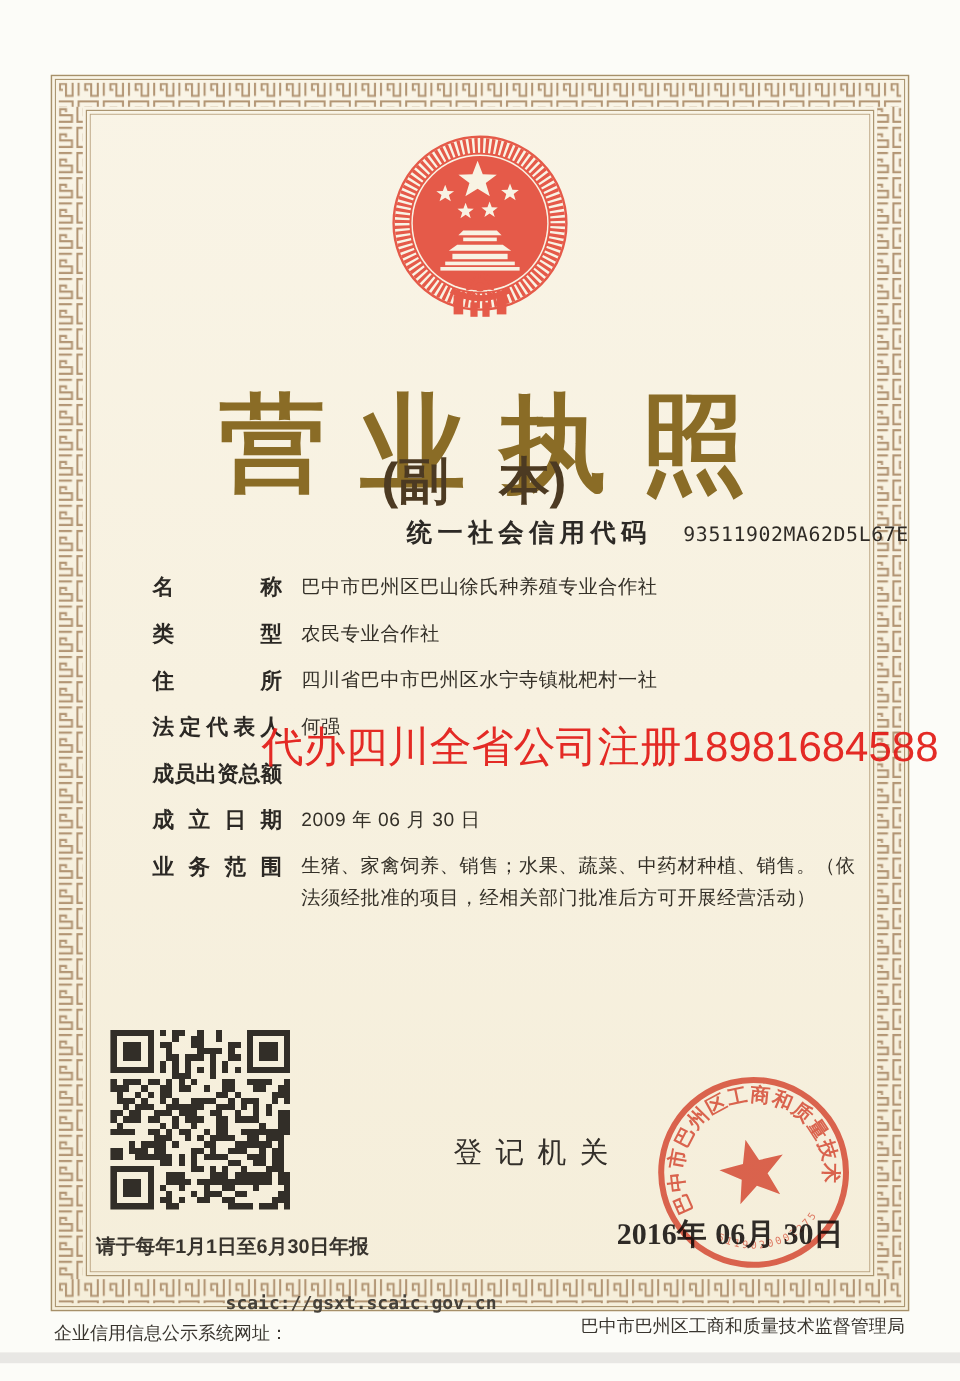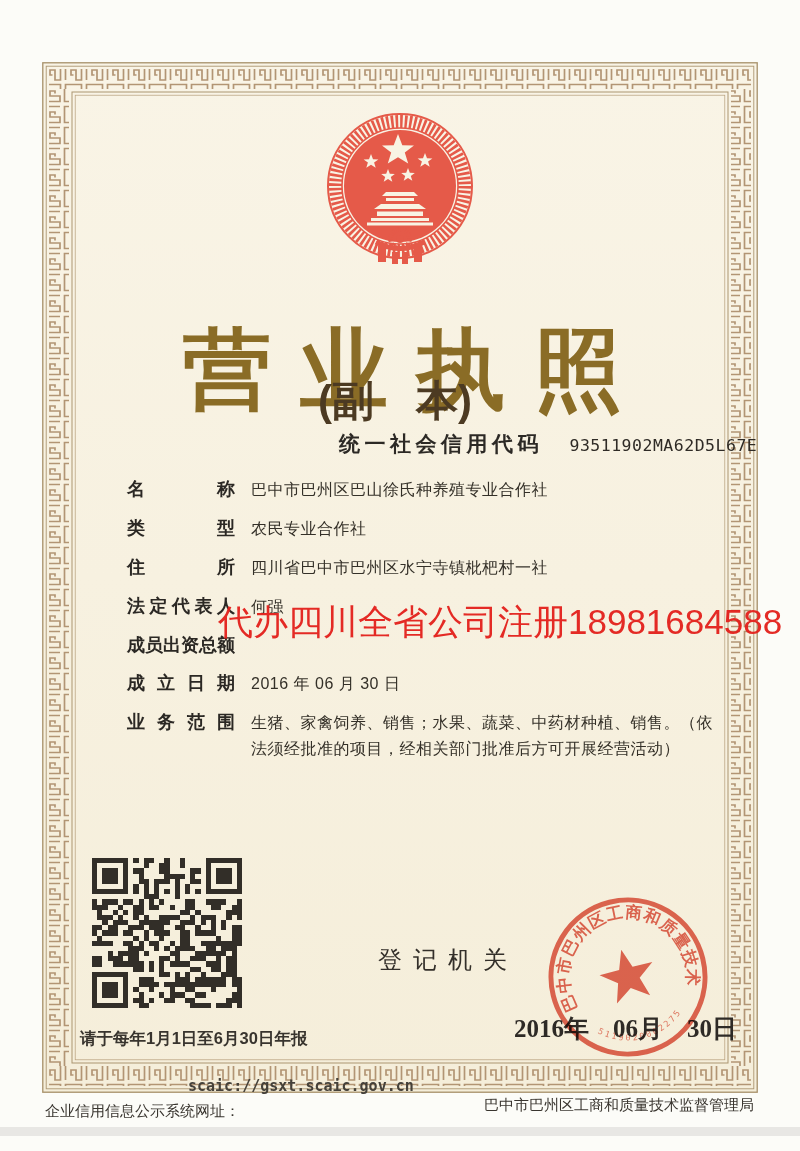--- a/index.html
+++ b/index.html
@@ -31,21 +31,21 @@
   
   .watermark{position:absolute;left:218px;top:599px;z-index:7;white-space:nowrap;
     font-size:35px;font-weight:500;color:#e3201b;letter-spacing:0;opacity:.95;}
 
   
   .qr{position:absolute;left:92px;top:858px;width:150px;height:150px;z-index:3;}
   .annual-note{position:absolute;left:80px;top:1028px;z-index:3;
     font-size:16.5px;font-weight:600;color:#38342e;white-space:nowrap;}
   .reg-label{position:absolute;left:378px;top:944px;z-index:3;
     font-size:24px;font-weight:500;color:#332f2a;letter-spacing:11px;white-space:nowrap;}
-  .date-row{position:absolute;left:514px;top:1012px;z-index:5;display:flex;column-gap:24px;
+  .date-row{position:absolute;left:514px;top:1012px;z-index:5;display:flex;column-gap:7px;
     font-family:"Liberation Serif",serif;font-size:25px;font-weight:600;color:#2e2a26;white-space:nowrap;}
   .seal{position:absolute;left:533px;top:880px;width:190px;height:190px;z-index:6;
     opacity:.88;mix-blend-mode:multiply;}
 
   
   .footer-url{position:absolute;left:188px;top:1077px;z-index:4;
     font-family:"DejaVu Sans Mono",monospace;font-size:15px;font-weight:bold;color:#45413a;}
   .footer-left{position:absolute;left:45px;top:1102px;z-index:2;font-size:15px;color:#39352f;}
   .footer-right{position:absolute;right:46px;top:1096px;z-index:2;font-size:15px;color:#39352f;}
 
@@ -162,21 +162,21 @@
           <span>额</span>
         </span>
       </div>
       <div class="frow">
         <span class="flabel">
           <span>成</span>
           <span>立</span>
           <span>日</span>
           <span>期</span>
         </span>
-        <span class="fvalue">2016 年 06 月 30 日</span>
+        <span class="fvalue">2009 年 06 月 30 日</span>
       </div>
       <div class="frow">
         <span class="flabel">
           <span>业</span>
           <span>务</span>
           <span>范</span>
           <span>围</span>
         </span>
         <span class="fvalue">生猪、家禽饲养、销售；水果、蔬菜、中药材种植、销售。（依法须经批准的项目，经相关部门批准后方可开展经营活动）</span>
       </div>

